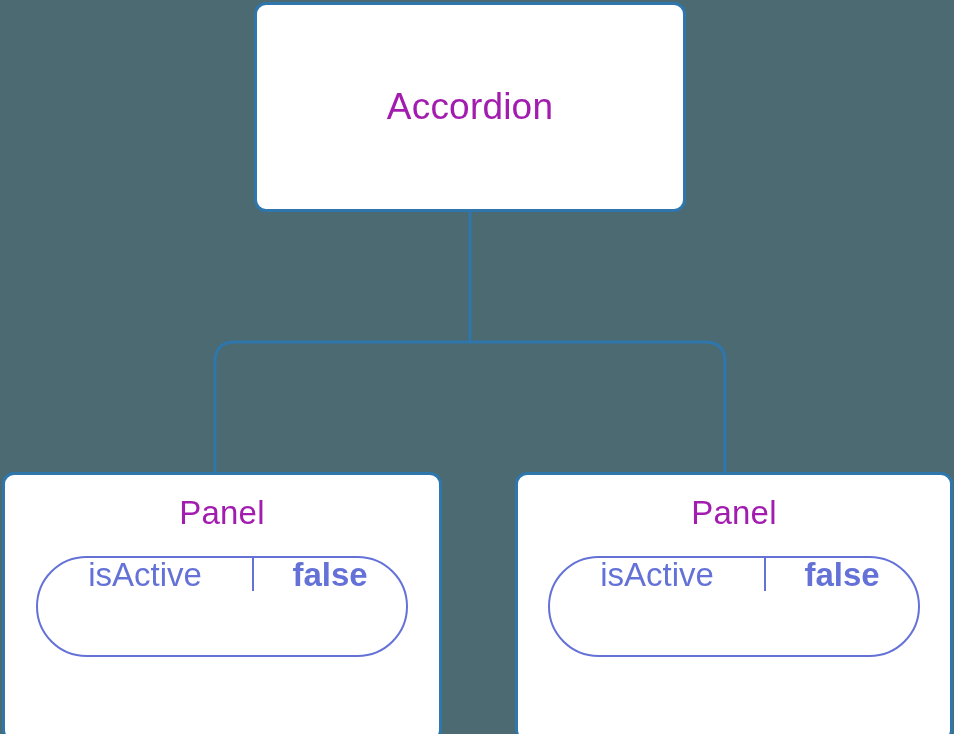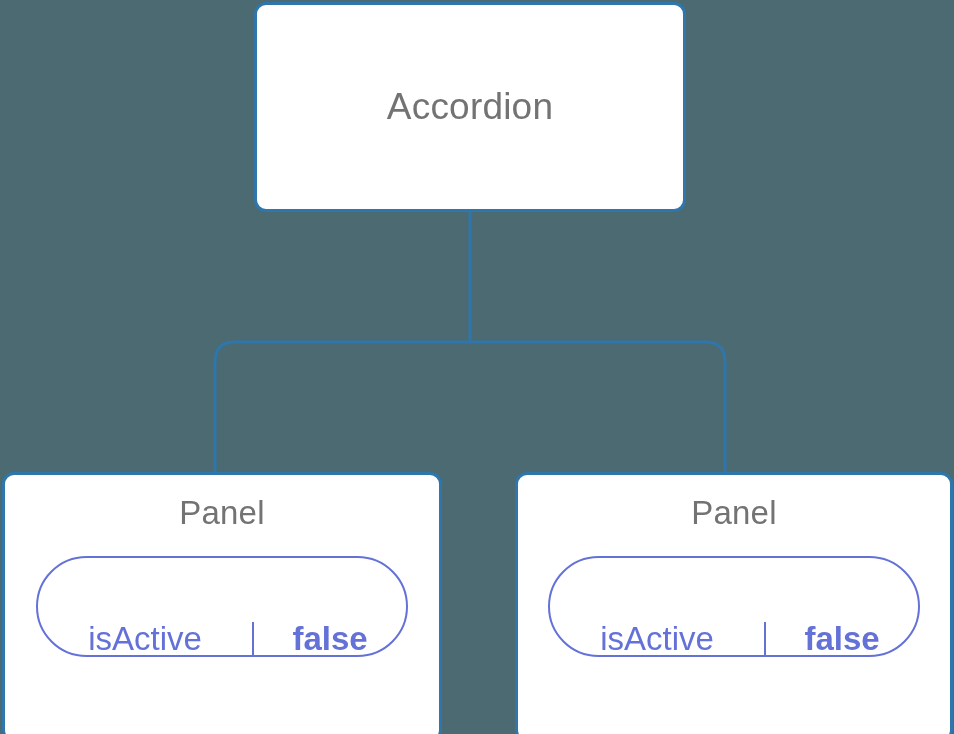--- a/index.html
+++ b/index.html
@@ -52,40 +52,40 @@
 
   .node-child {
     height: 270px;
     top: 472px;
     padding-top: 20px;
   }
   .node-child-left  { left: 2px;   width: 440px; }
   .node-child-right { left: 515px; width: 438px; }
 
   .node-title {
-    color: #737373;
+    color: #a21caf;
     font-weight: 400;
     letter-spacing: 0.2px;
     line-height: 1.1;
     text-align: left;
     white-space: nowrap;
   }
   .node-root .node-title  { font-size: 37px; }
   .node-child .node-title { font-size: 33px; }
 
   
   .pill {
     margin-top: 25px;
     box-sizing: border-box;
     width: 372px;
     height: 101px;
     border: 2px solid #6472d8;
     border-radius: 52px;
     display: flex;
-    align-items: flex-end;
+    align-items: flex-start;
     background: transparent;
   }
   .pill-key,
   .pill-val {
     display: flex;
     align-items: center;
     justify-content: center;
     color: #6472d8;
     font-size: 33px;
     line-height: 1;

